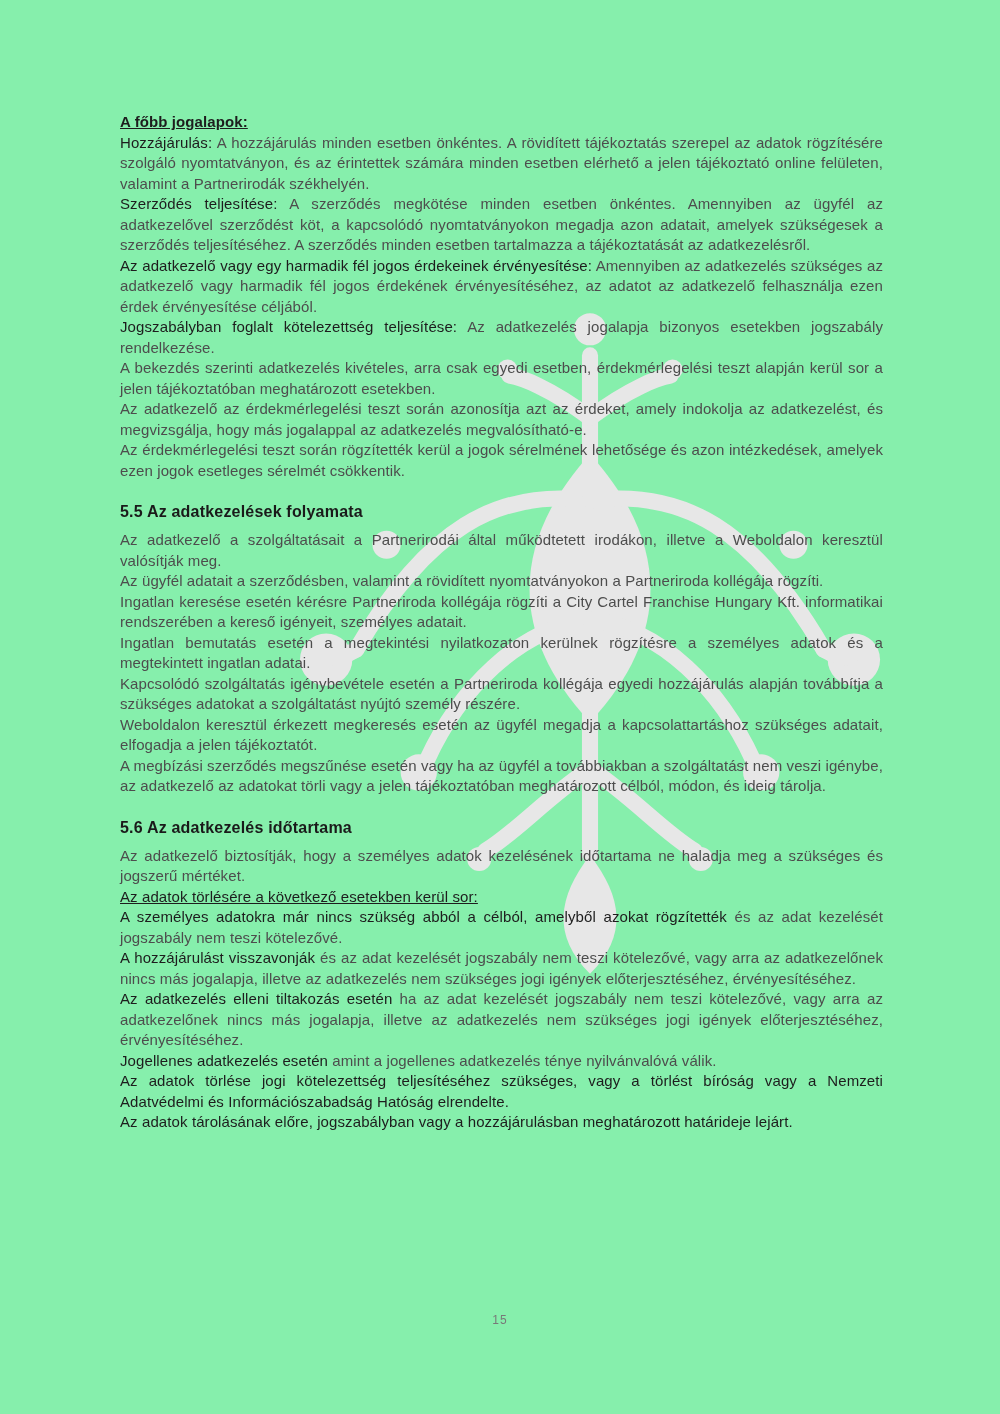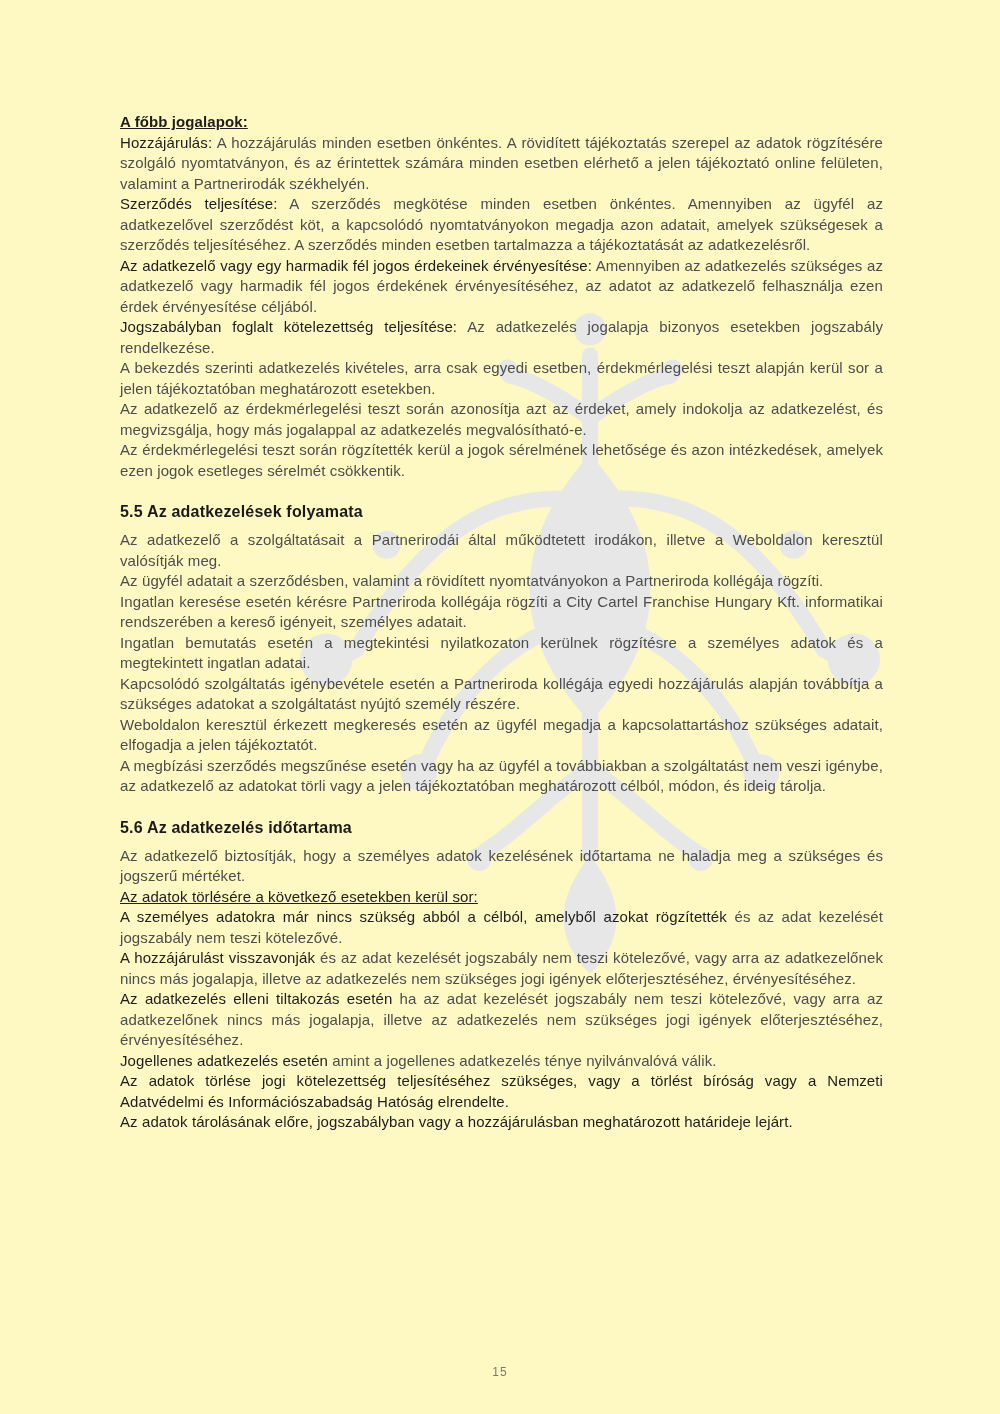--- a/index.html
+++ b/index.html
@@ -5,21 +5,21 @@
   * { margin: 0; padding: 0; box-sizing: border-box; }
   html, body { background: #ffffff; }
   body {
     width: 1000px; height: 1414px;
     position: relative;
     font-family: "Liberation Sans", sans-serif;
     overflow: hidden;
   }
   .page {
     position: absolute; inset: 0;
-    background: #fef9c3;
+    background: #86efac;
     overflow: hidden;
   }
   .watermark {
     position: absolute;
     left: 240px; top: 295px;
     width: 700px; height: 705px;
     z-index: 0;
   }
   .content {
     position: absolute;
@@ -48,21 +48,21 @@
     font-size: 16px;
     line-height: 23px;
     font-weight: 700;
     color: #1a1a1a;
     margin-top: 19px;
     margin-bottom: 7px;
     letter-spacing: 0.2px;
   }
   .footer {
     position: absolute;
-    left: 0; right: 0; top: 1365px;
+    left: 0; right: 0; top: 1313px;
     text-align: center;
     font-size: 12px;
     color: #787878;
     z-index: 1;
     letter-spacing: 1px;
   }
 </style>
 </head>
 <body>
 

